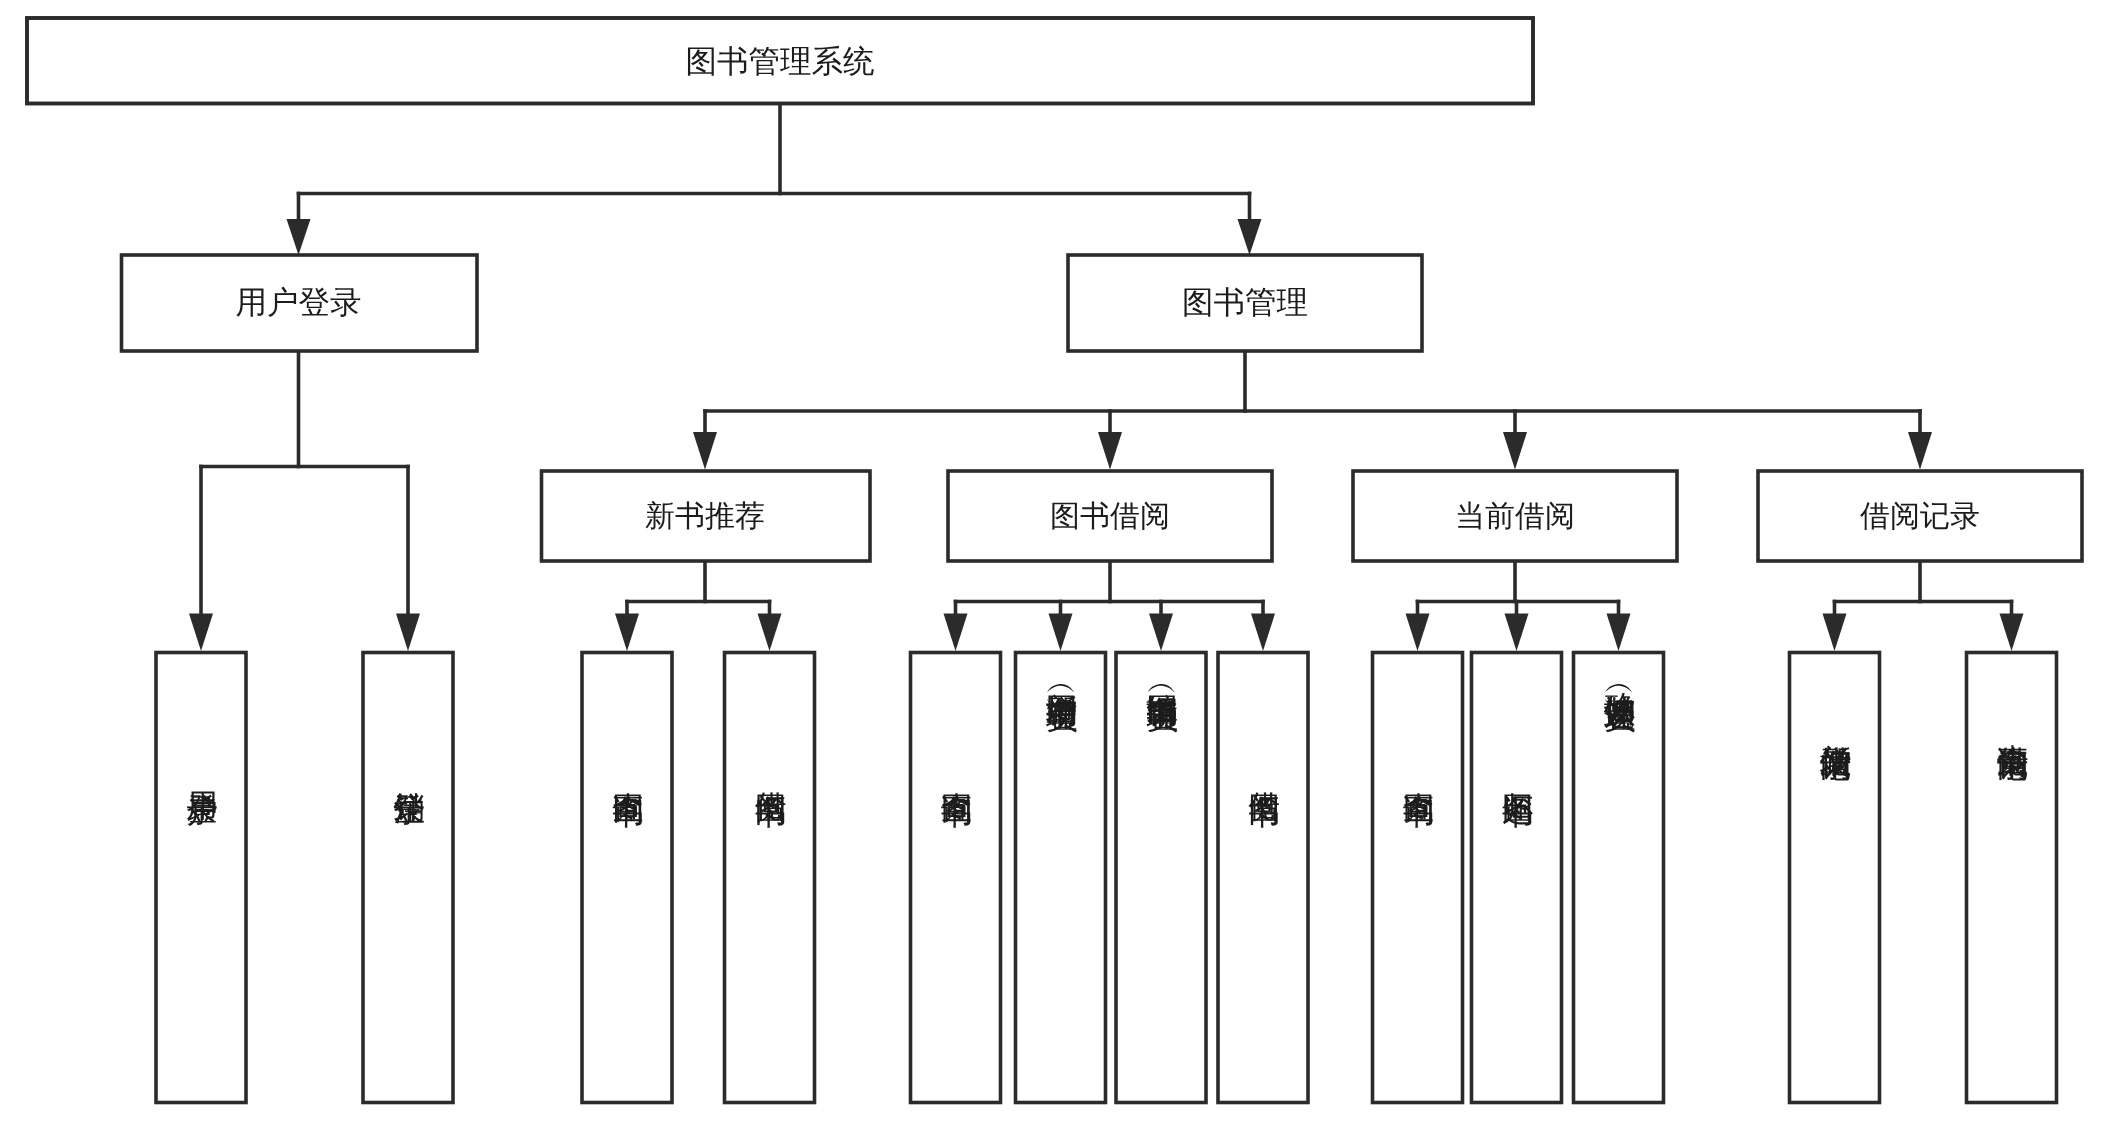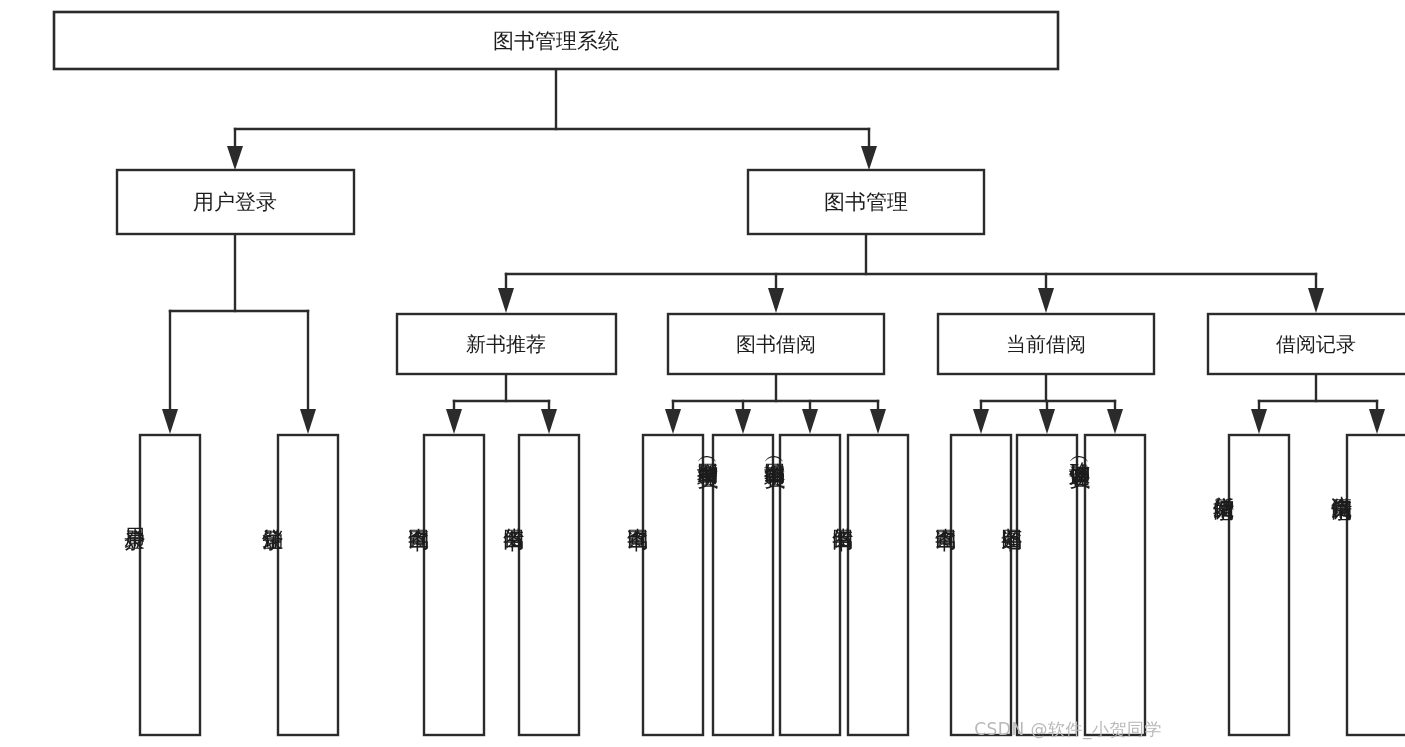--- a/index.html
+++ b/index.html
@@ -13,21 +13,20 @@
     font-family: "DejaVu Sans", "Liberation Sans", sans-serif;
     overflow: hidden;
     position: relative;
   }
   #diagram-root {
     position: absolute;
     left: 0;
     top: 0;
     width: 1134px;
     height: 747px;
-    padding-left: 36px;
   }
   svg.flow {
     display: block;
     width: 1405px;
     height: 747px;
   }
   .node-rect {
     fill: #ffffff;
     stroke: #2b2b2b;
     stroke-width: 2.4;
@@ -260,15 +259,14 @@
   </div>
 
   <div class="leaf-label-wrap" style="left:1193px; top:435px; width:60px; height:300px;">
     <span class="leaf-label" style="margin-top:44px;">新增借阅记录</span>
   </div>
 
   <div class="leaf-label-wrap" style="left:1311px; top:435px; width:60px; height:300px;">
     <span class="leaf-label" style="margin-top:44px;">查询借阅记录</span>
   </div>
 
-  <div class="watermark">CSDN @软件_小贺同学</div>
 
 </div>
 
 </body></html>

